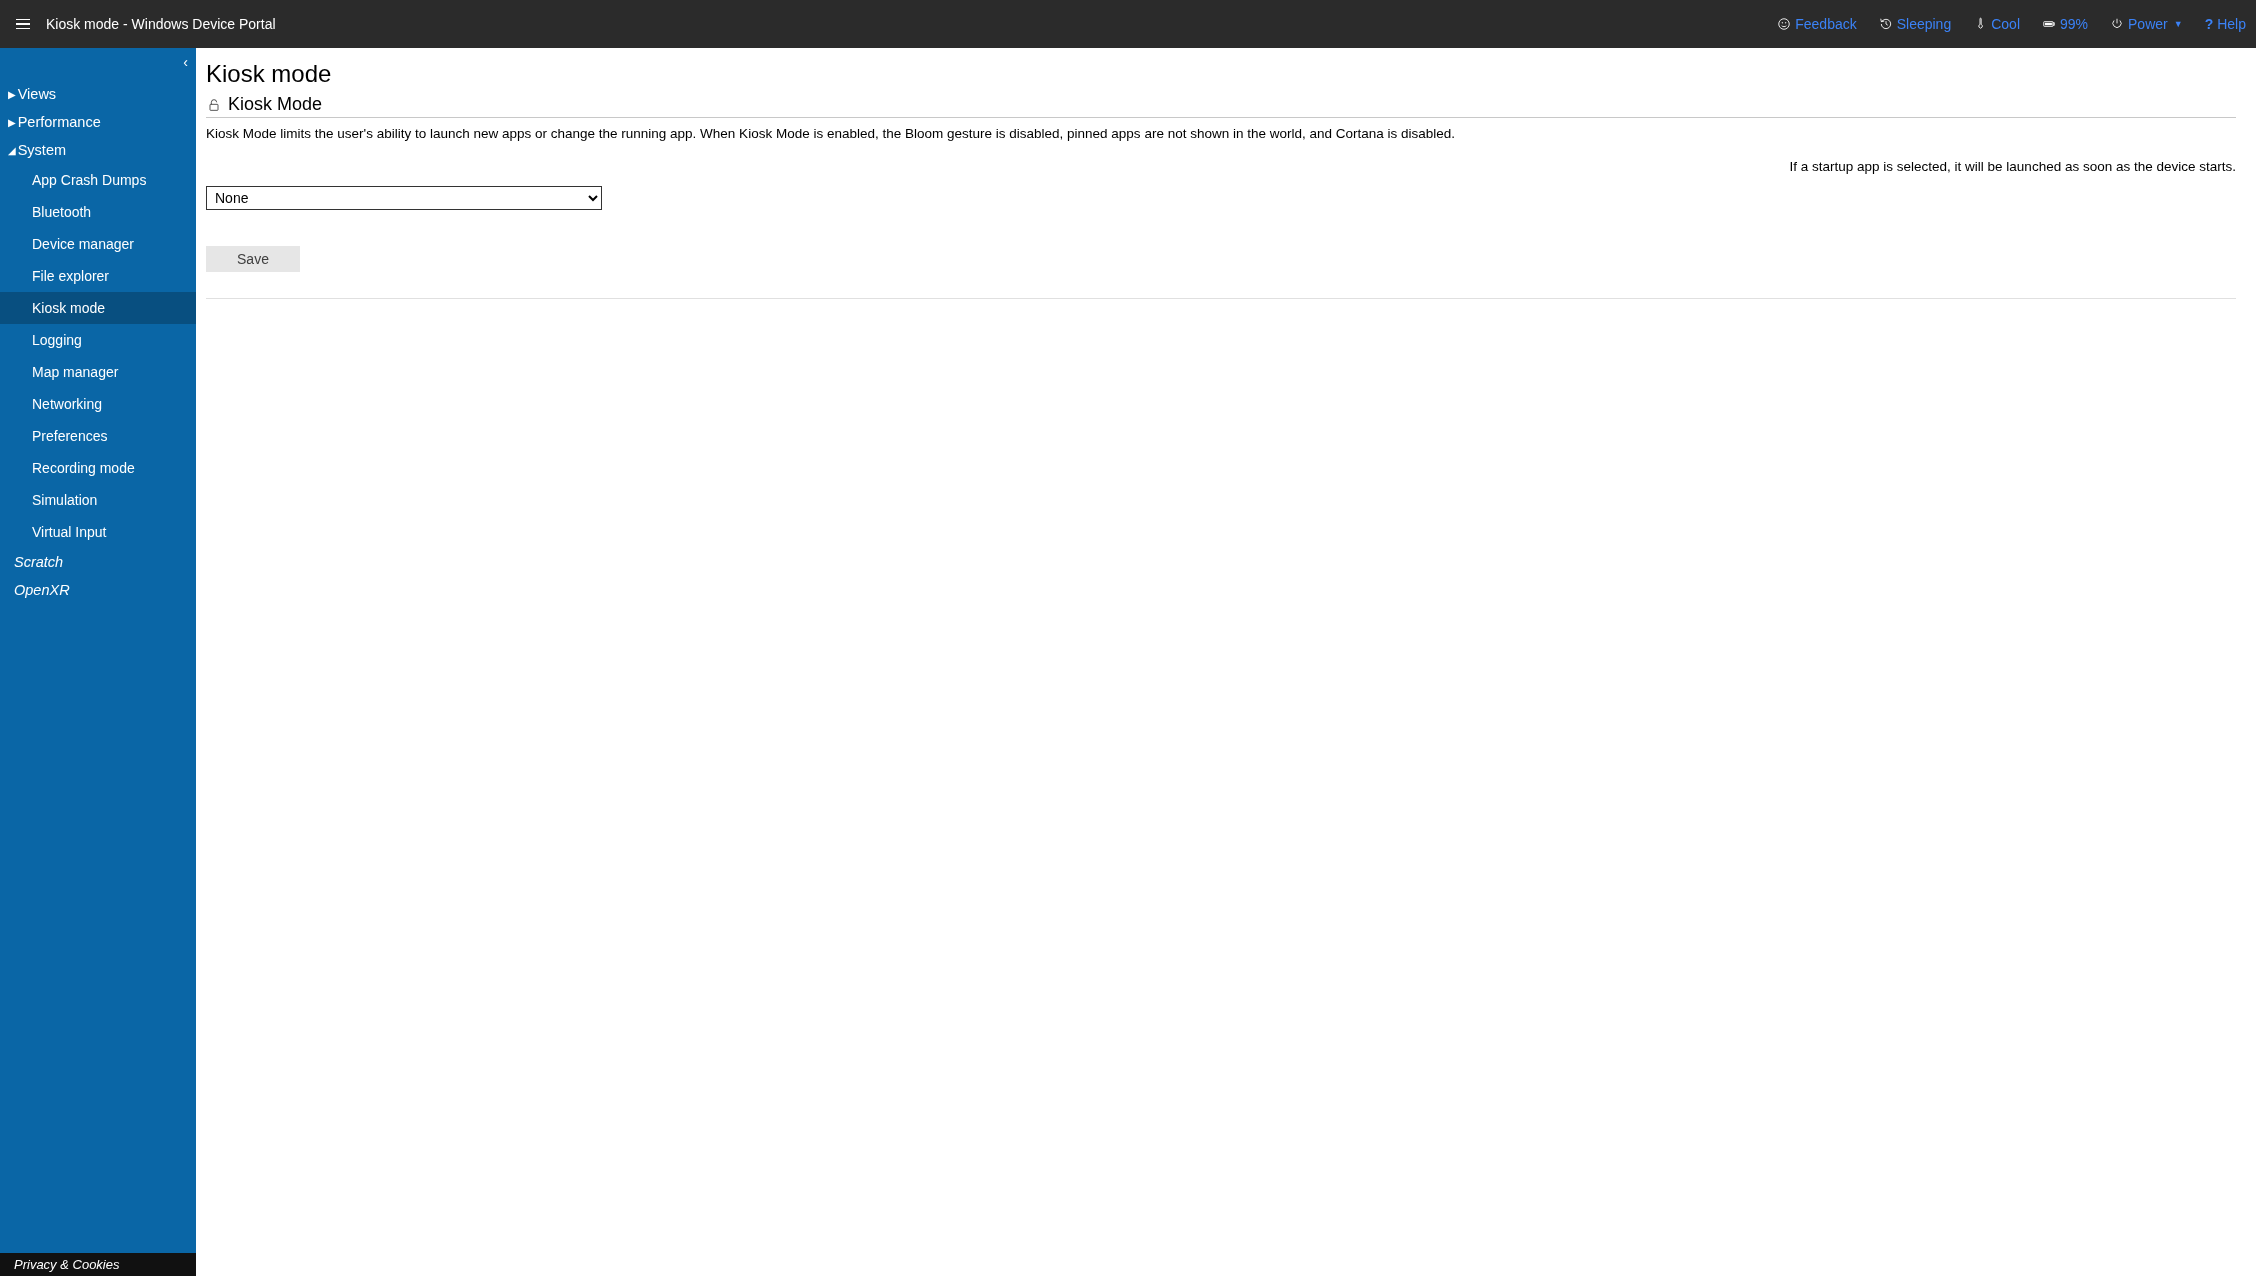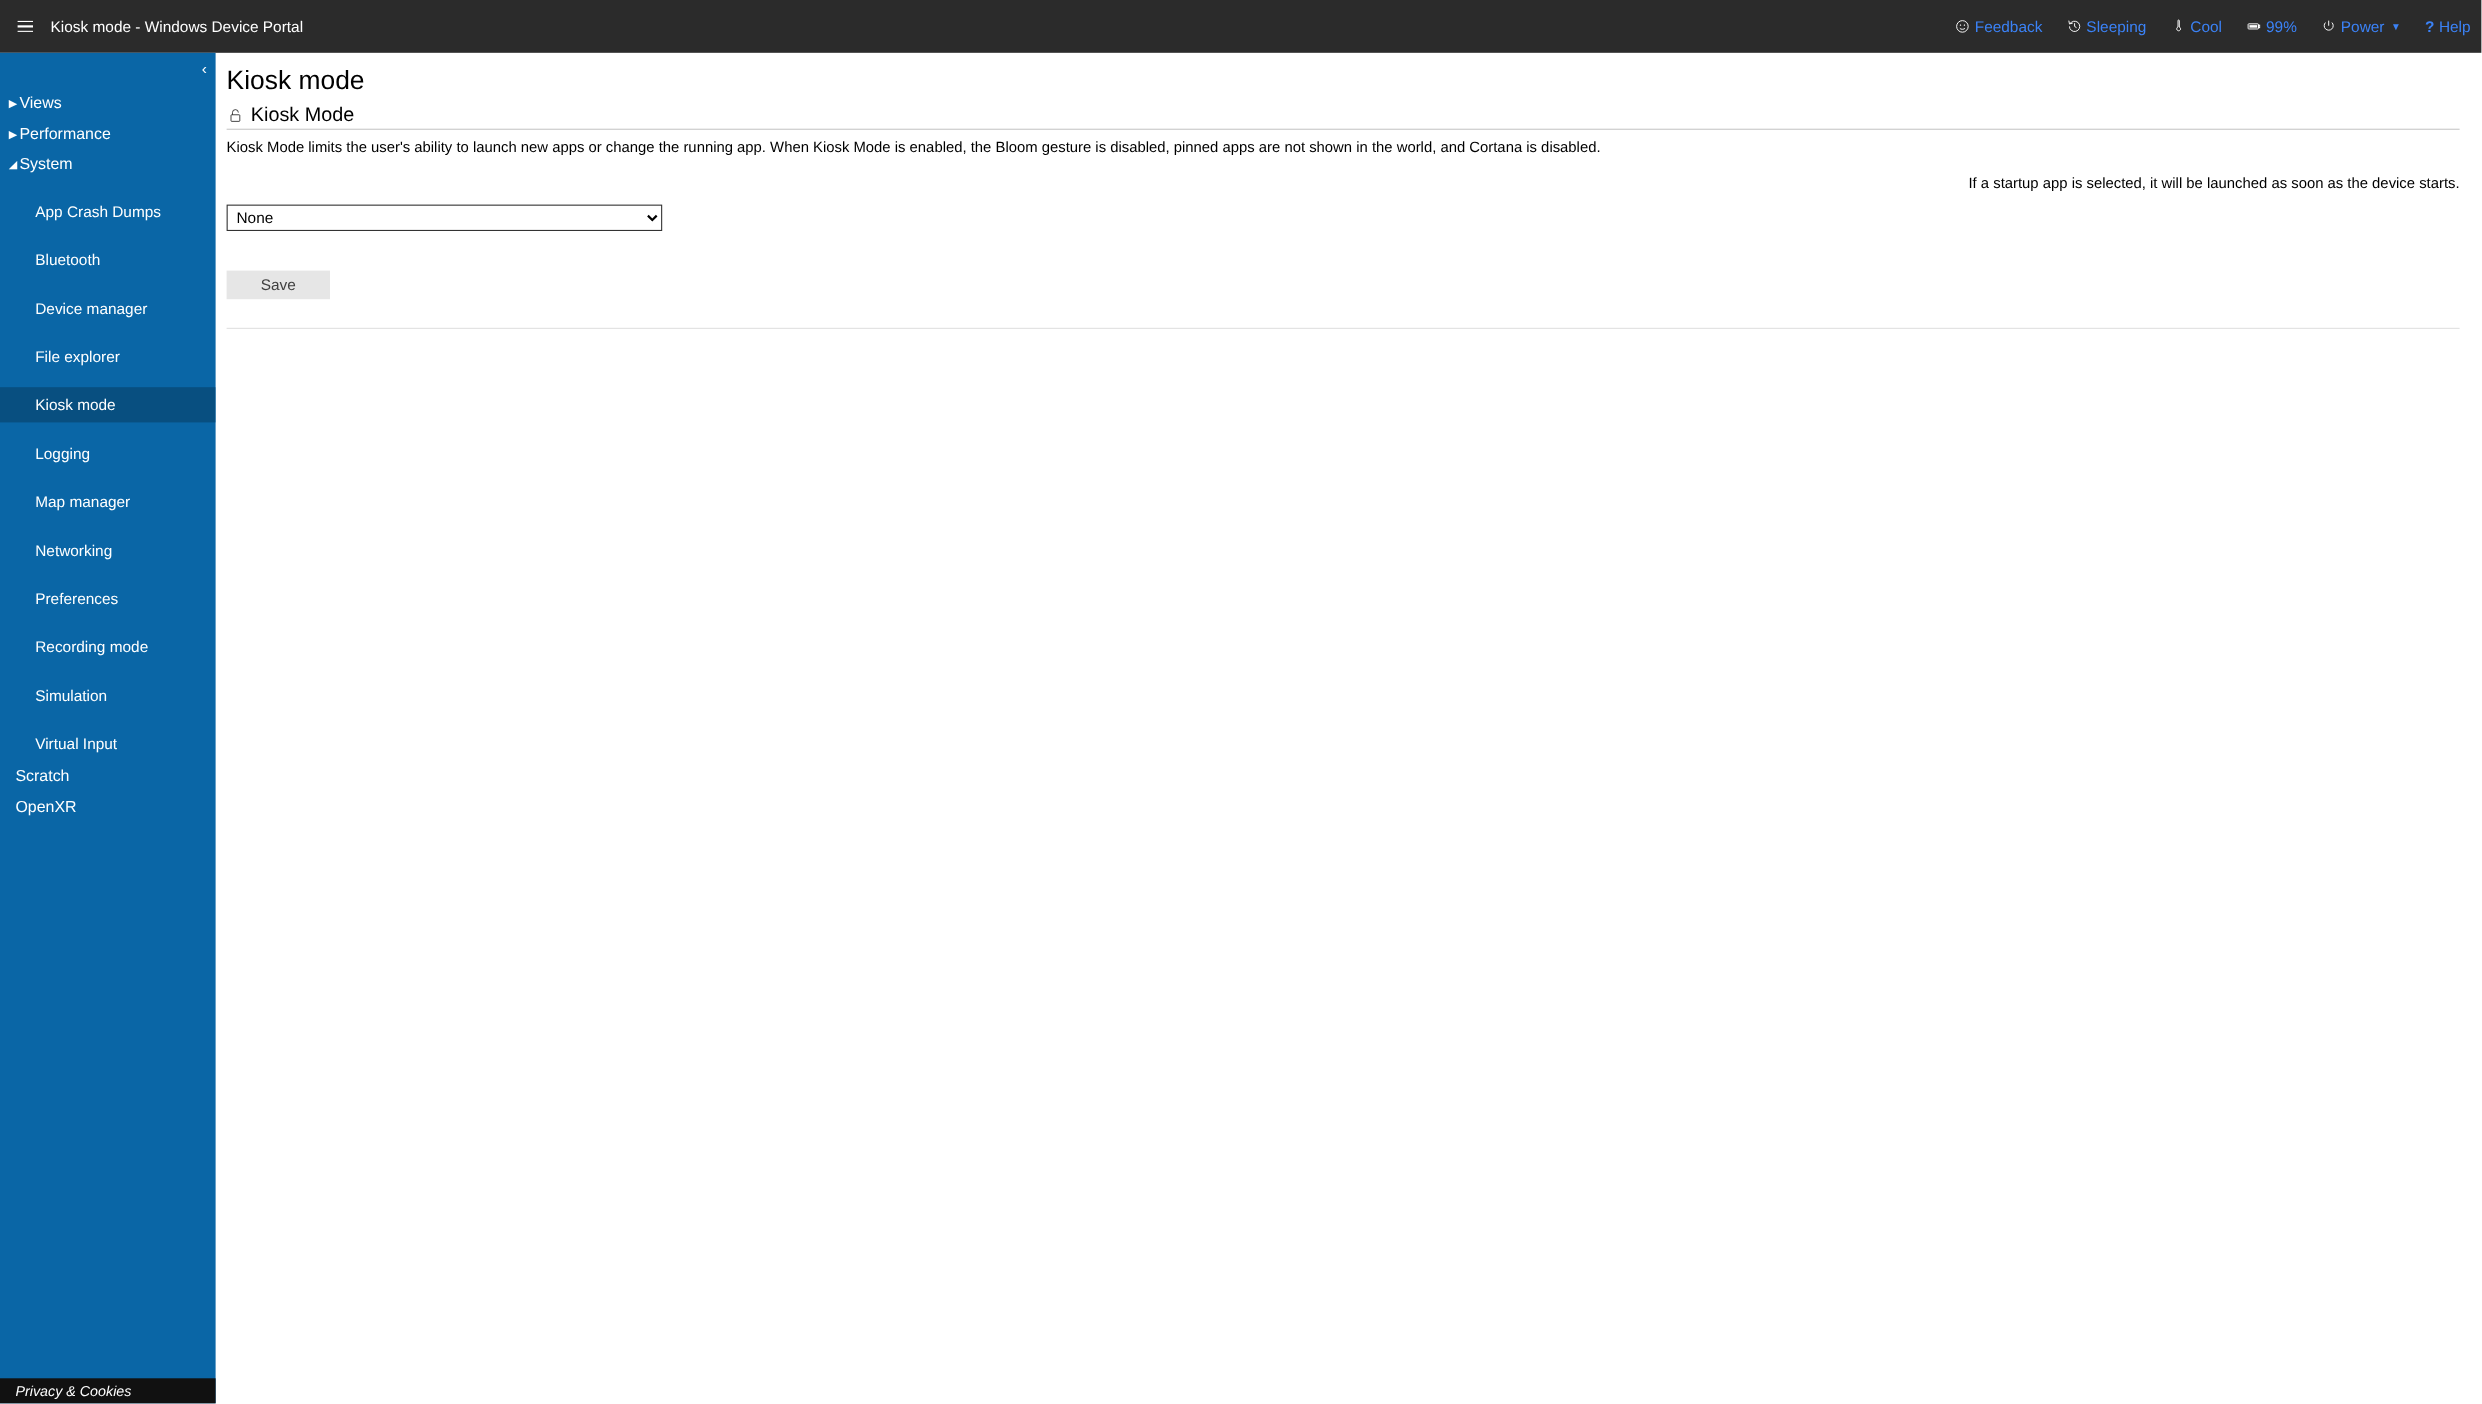--- a/index.html
+++ b/index.html
@@ -34,23 +34,23 @@
   .sidebar {
     width:196px; background:#0a66a6; color:#fff; display:flex; flex-direction:column;
     flex-shrink:0;
   }
   .sidebar-scroll { flex:1; overflow:auto; padding-top:4px; }
   .collapse-btn {
     color:#fff; text-align:right; padding:2px 8px 10px 0; font-size:14px; cursor:pointer;
   }
   .nav-group { padding:6px 6px 6px 8px; cursor:pointer; display:flex; align-items:center; font-size:14.5px; }
   .nav-group .arrow { font-size:10px; margin-right:2px; }
-  .nav-sub { padding:8px 8px 8px 32px; cursor:pointer; font-size:14px;margin-top:12px; }
+  .nav-sub { padding:8px 8px 8px 32px; cursor:pointer; font-size:14px; }
   .nav-sub.active { background:#084f80; }
-  .nav-item { padding:6px 24px 6px 14px; cursor:pointer; font-size:14.5px; }
+  .nav-item { padding:6px 24px 6px 14px; cursor:pointer; font-size:14.5px;font-style:italic; }
   .sidebar-footer {
     background:#111; color:#fff; font-style:italic; font-size:13px;
     padding:4px 14px; cursor:pointer;
   }
 
   
   .main { flex:1; overflow:auto; padding:8px 20px 20px 10px; }
   .page-title { font-size:24px; font-weight:400; margin:4px 0 6px 0; }
 
   .section-head {

